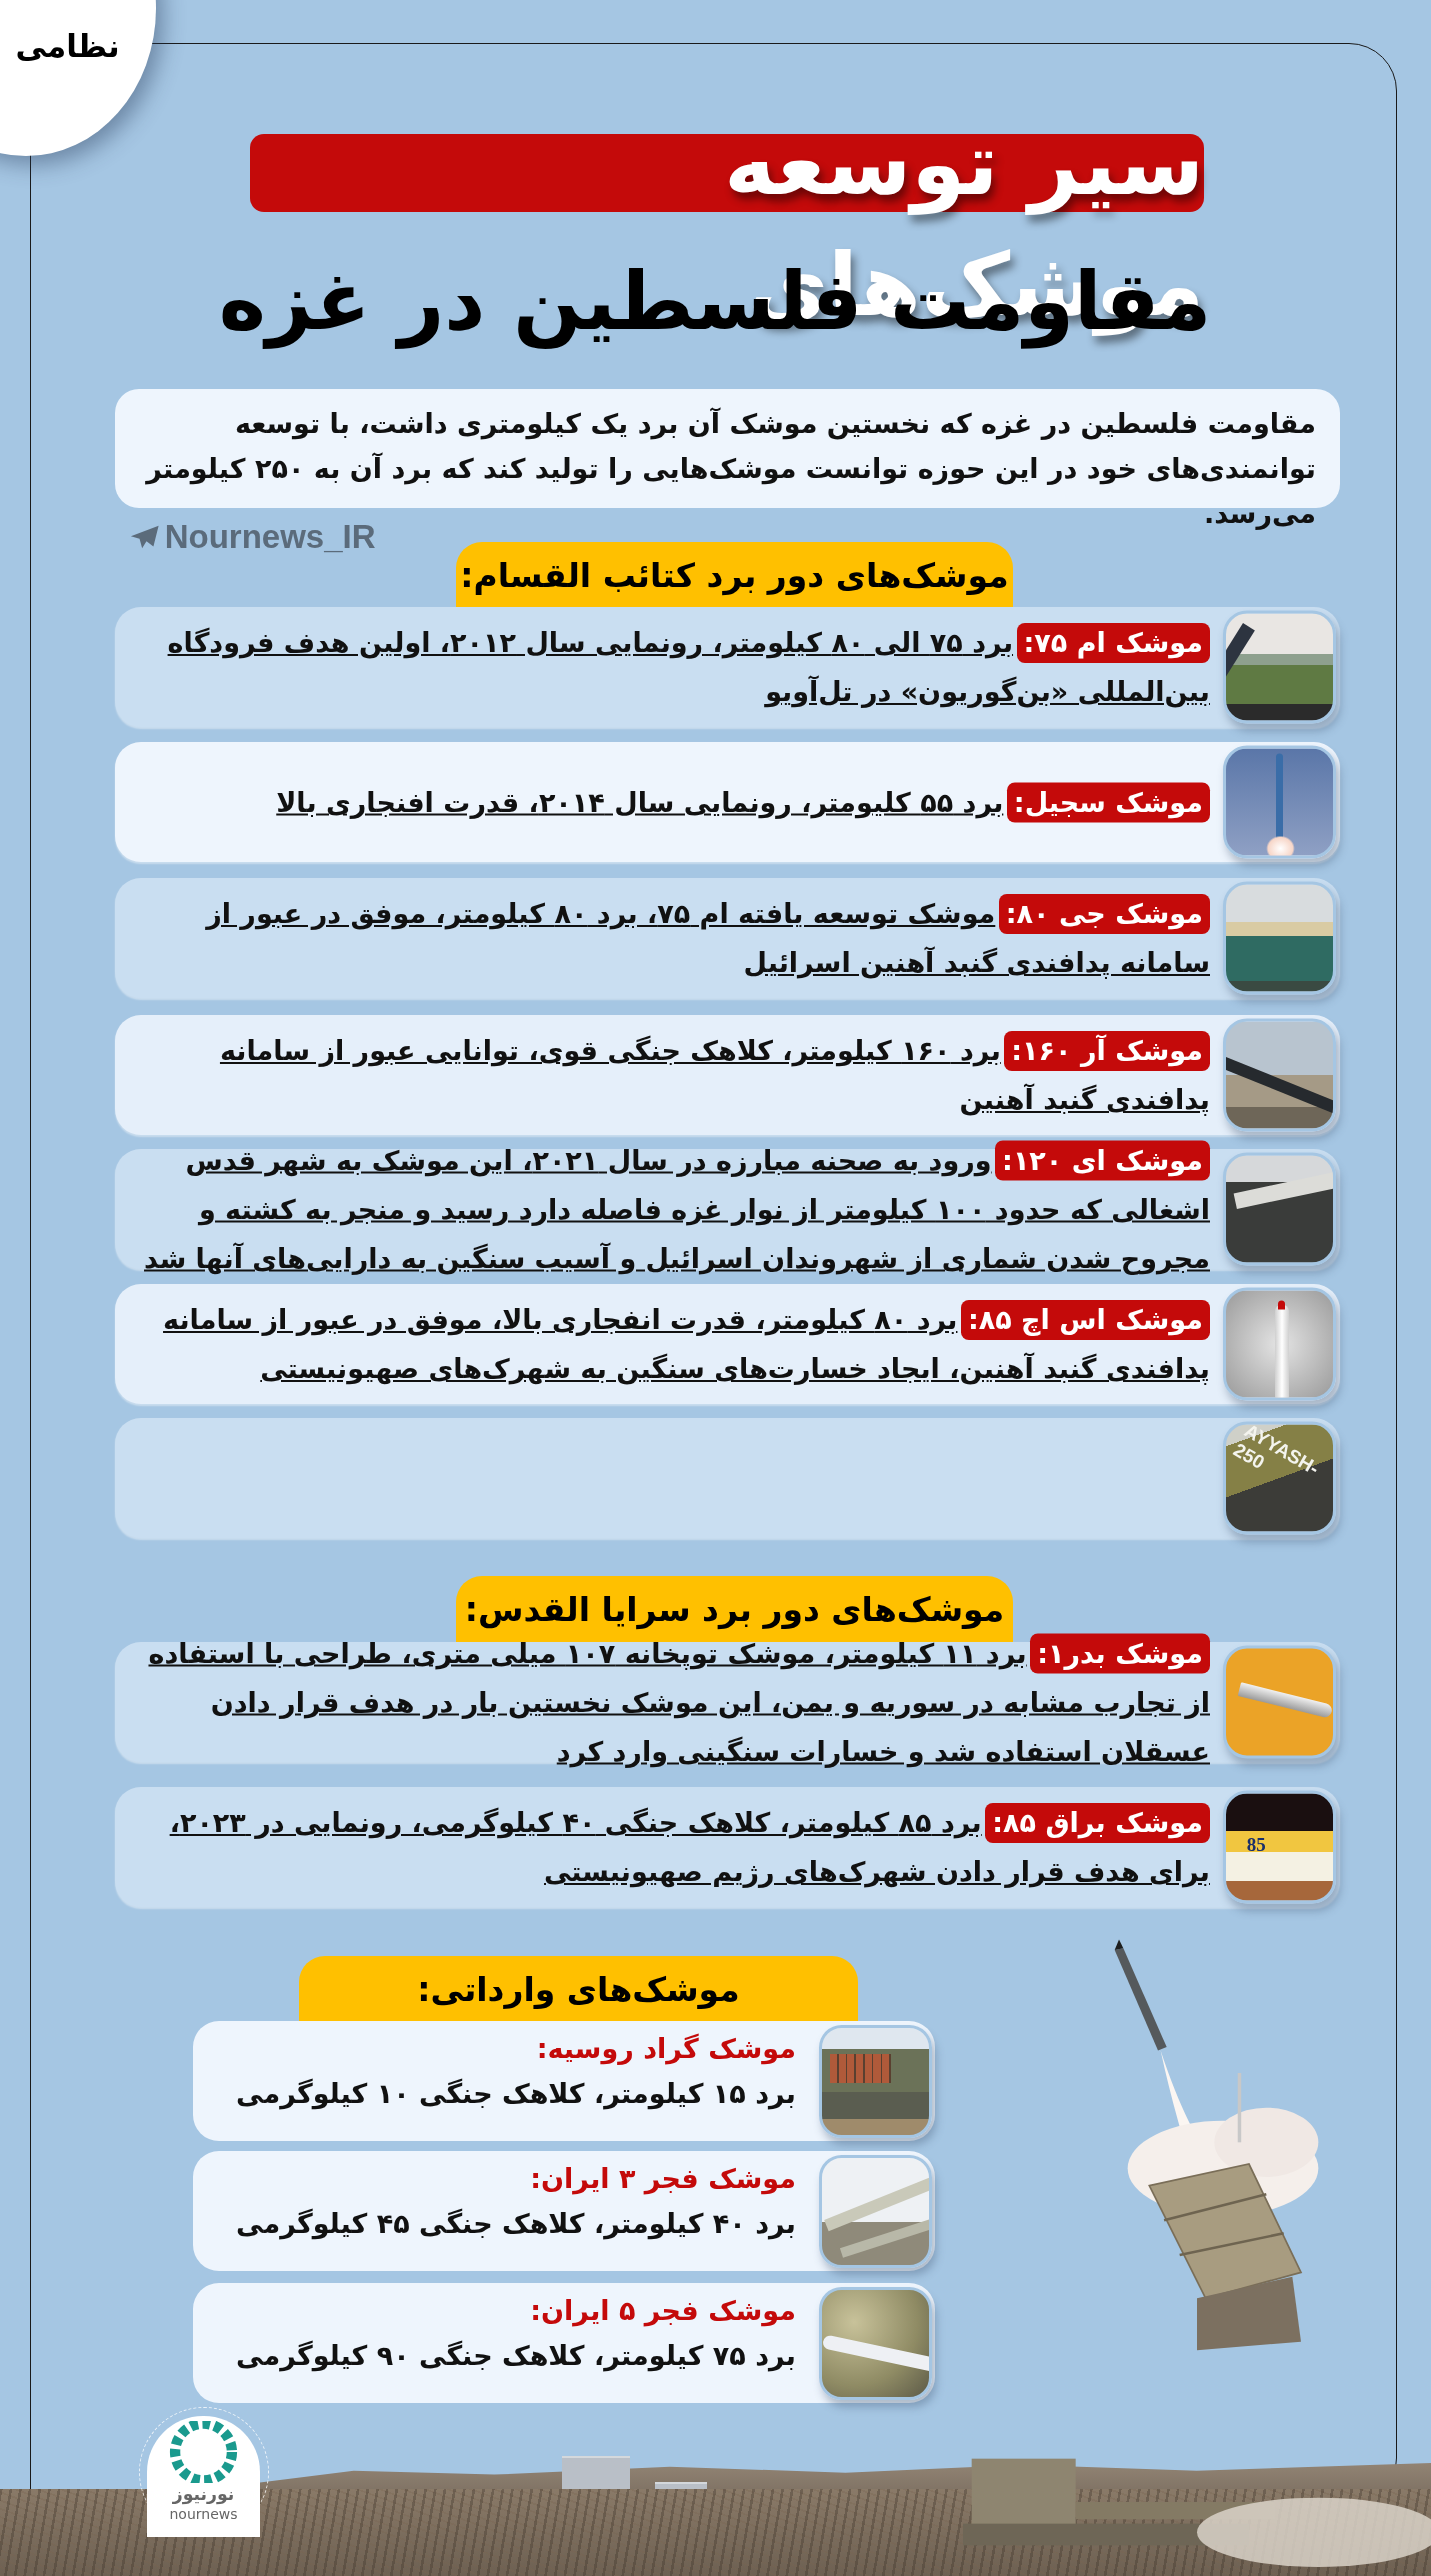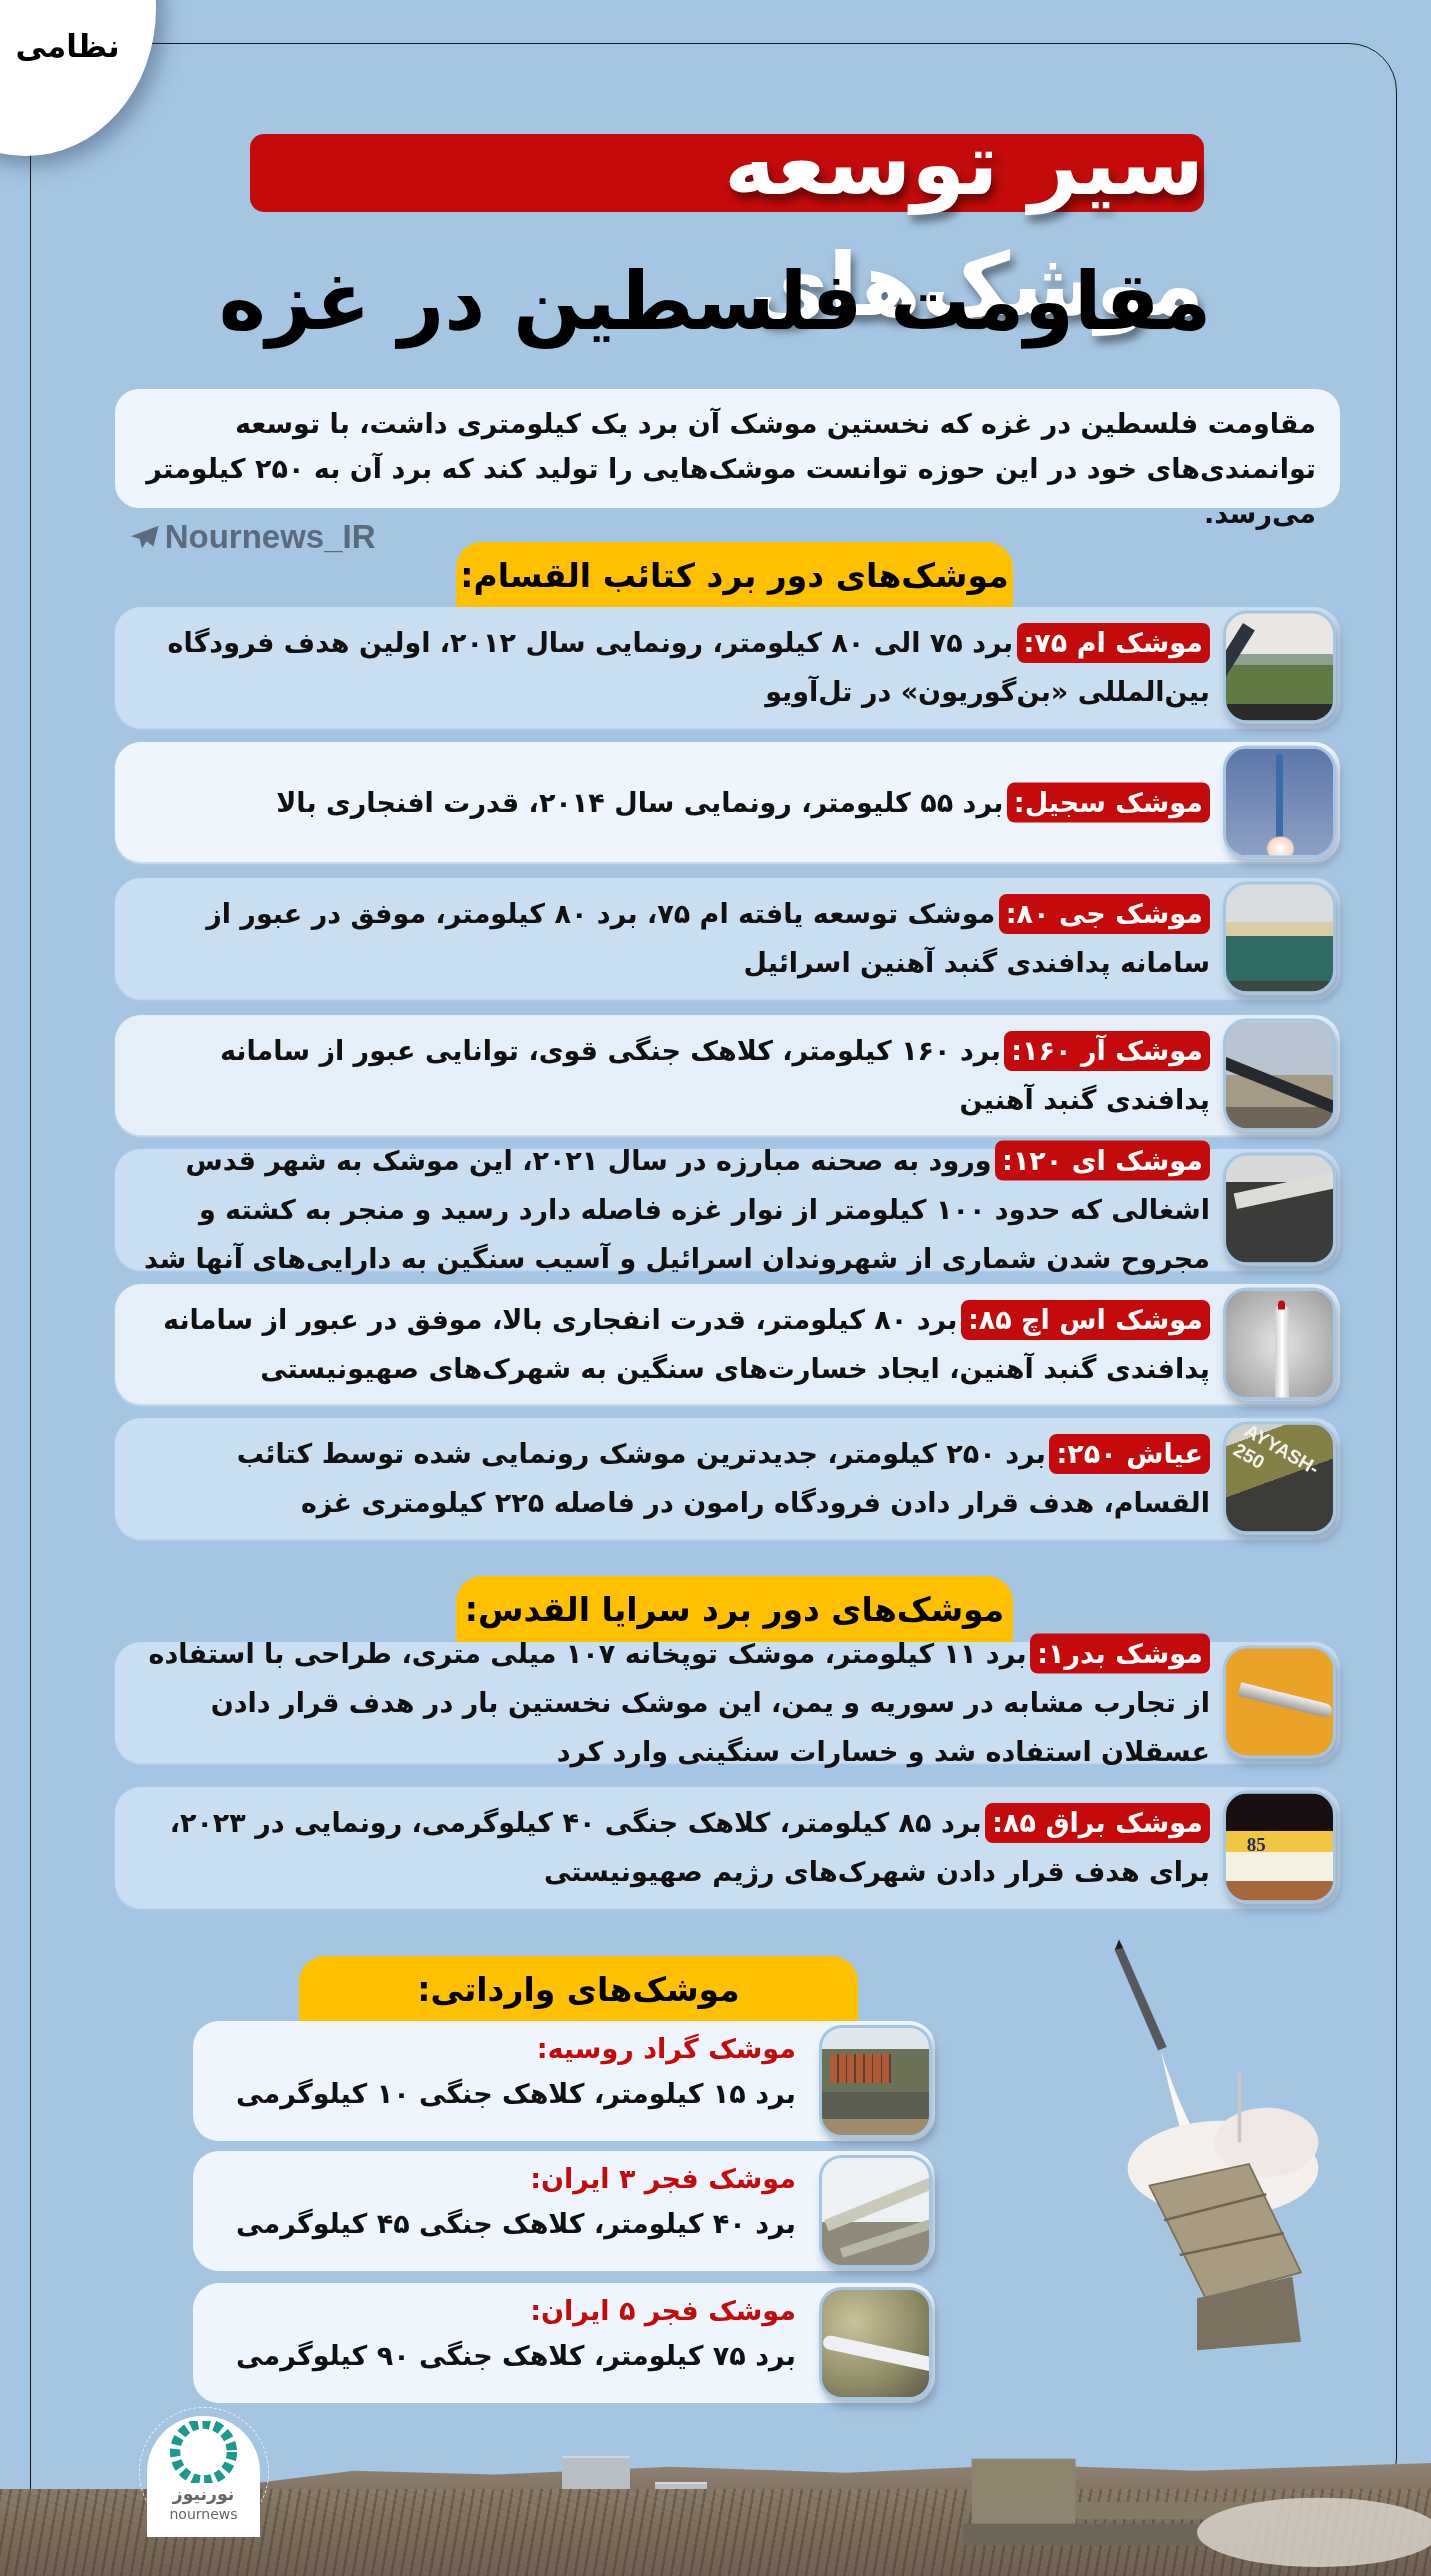--- a/index.html
+++ b/index.html
@@ -82,21 +82,21 @@
   .card.c-lighter { background: #eef5fd; }
   .card .thumb {
     position: absolute; right: 4.3px; top: 50%; transform: translateY(-50%);
     width: 113px; height: 113px; border-radius: 24px; overflow: hidden;
     border: 3.5px solid #a5c6e3;
     box-shadow: 3.5px 7px 8.7px rgba(60,80,110,0.35);
   }
   .card .text {
     position: absolute; right: 130px; left: 12px; top: 50%; transform: translateY(-50%);
     font-family: "DejaVu Sans", sans-serif; font-weight: 700; font-size: 27px; line-height: 49px;
-    text-align: right; color: #111;
+    text-align: right; color: #111; text-decoration: underline;
   }
   .tag {
     display: inline-block; background: #c40a0a; color: #fff; border-radius: 7.8px;
     padding: 0 7px; line-height: 40px; font-weight: 900; margin-left: 3.5px;
   }
 
   
   .icard {
     position: absolute; left: 193px; width: 742px; height: 120px;
     background: #eef5fd; border-radius: 26px;
@@ -209,21 +209,20 @@
     <div style="position:absolute; left:49px; top:14px; width:14px; height:104px; background:linear-gradient(90deg,#cfcfcf,#fff,#cfcfcf); border-radius:7px 7px 0 0;"></div>
     <div style="position:absolute; left:52px; top:10.4px; width:7px; height:8.7px; background:#c40a0a; border-radius:3.5px 3.5px 0 0;"></div>
   </div>
   <div class="text"><span class="tag">موشک اس اچ ۸۵:</span><span>برد ۸۰ کیلومتر، قدرت انفجاری بالا، موفق در عبور از سامانه پدافندی گنبد آهنین، ایجاد خسارت‌های سنگین به شهرک‌های صهیونیستی</span></div>
 </div>
 
 <div class="card c-dark" style="top:1418px; height:120px;">
   <div class="thumb" style="background: linear-gradient(160deg,#cfd0c8 0 15%, #858046 15% 50%, #3c3c38 50%);">
     <div style="position:absolute; left:8.7px; top:17.3px; font-family:'Liberation Sans',sans-serif; font-weight:900; font-size:19px; color:#f4f4ee; transform:rotate(30deg); direction:ltr;">AYYASH-250</div>
   </div>
-  <div class="text"><span class="tag">عیاش ۲۵۰:</span><span>برد ۲۵۰ کیلومتر، جدیدترین موشک رونمایی شده توسط کتائب القسام، هدف قرار دادن فرودگاه رامون در فاصله ۲۲۵ کیلومتری غزه</span></div>
 </div>
 
 <div class="sec-tab" style="left:456px; top:1576px; width:557px; height:66px;">موشک‌های دور برد سرایا القدس:</div>
 
 <div class="card c-dark" style="top:1642px; height:120px;">
   <div class="thumb" style="background:#eba327;">
     <div style="position:absolute; left:12px; top:45px; width:95px; height:14px; background:linear-gradient(#f1f1f1,#9a9a9a); border-radius:1.7px 8.7px 8.7px 1.7px; transform:rotate(14deg);"></div>
   </div>
   <div class="text"><span class="tag">موشک بدر۱:</span><span>برد ۱۱ کیلومتر، موشک توپخانه ۱۰۷ میلی متری، طراحی با استفاده از تجارب مشابه در سوریه و یمن، این موشک نخستین بار در هدف قرار دادن عسقلان استفاده شد و خسارات سنگینی وارد کرد</span></div>
 </div>

